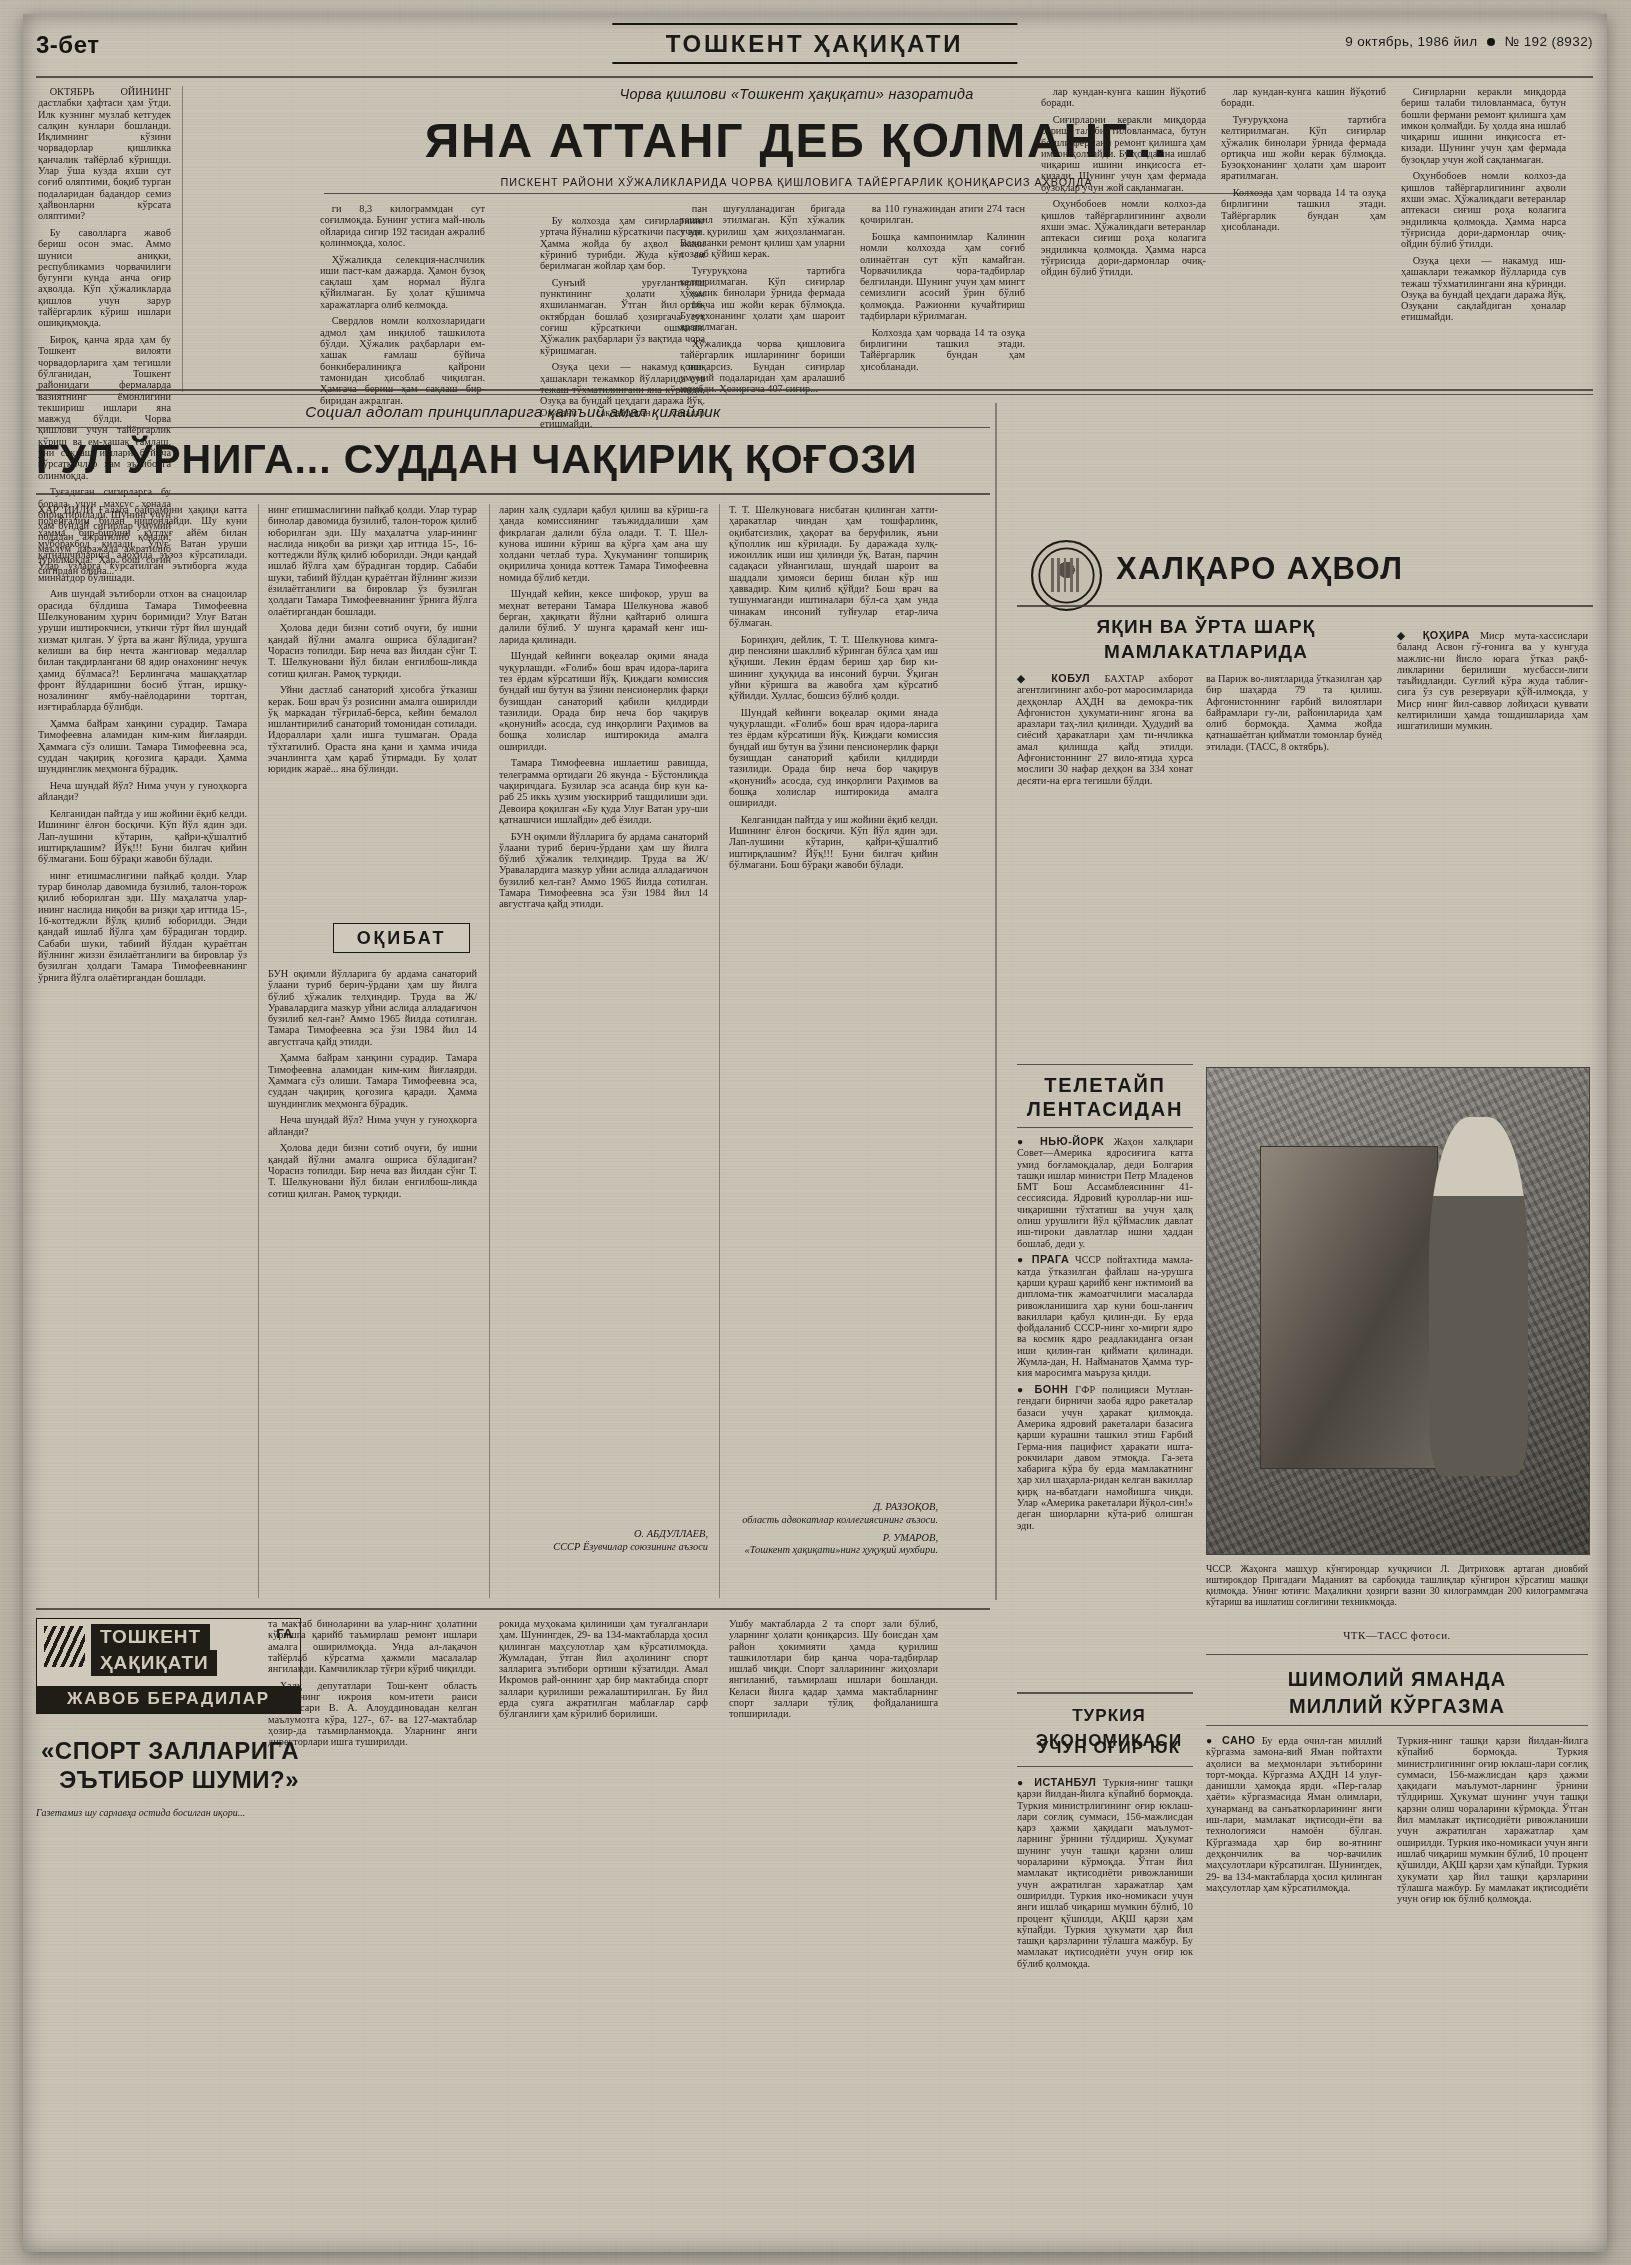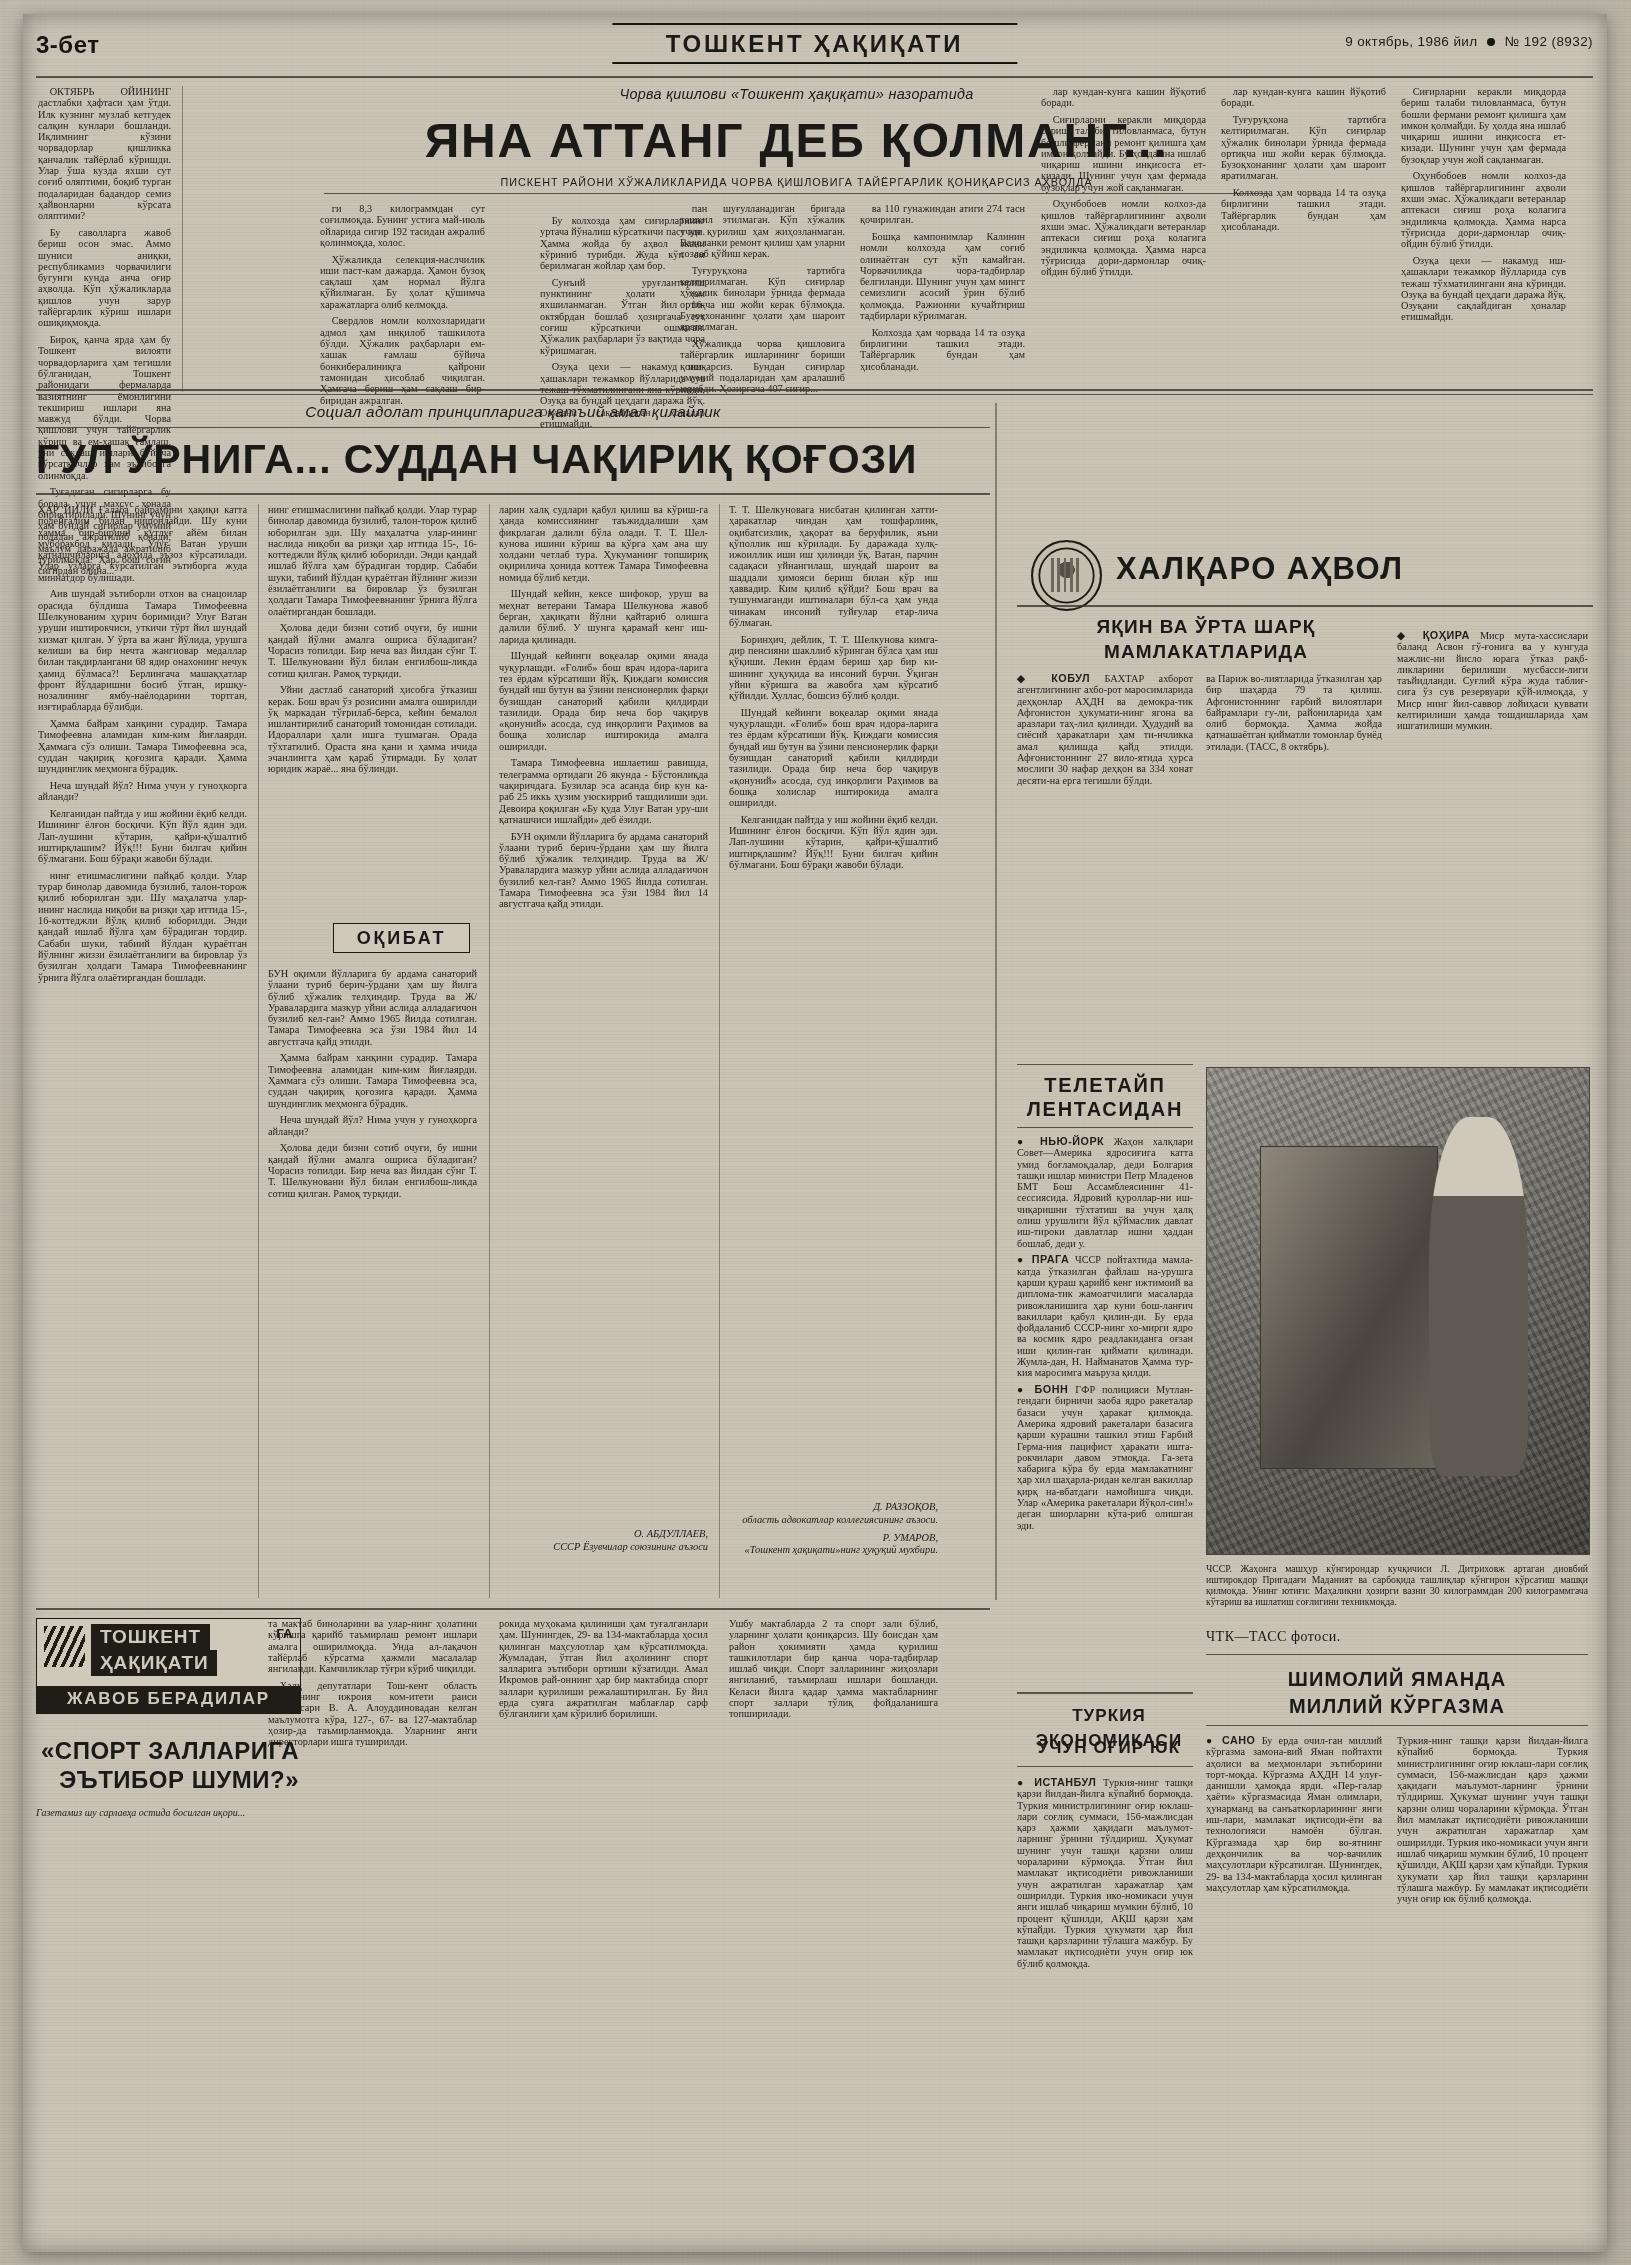--- a/index.html
+++ b/index.html
@@ -106,21 +106,21 @@
     position:absolute;left:14%;top:16%;width:46%;height:66%;
     background:linear-gradient(120deg,#8e887c,#4a453d 60%,#6b665c);
     border:0.9px solid #3a362f;
   }
   .photo .fig{
     position:absolute;right:16%;top:10%;width:26%;height:74%;
     background:linear-gradient(180deg,#cfc9bb 0 22%,#5f5a51 22% 100%);
     border-radius:40% 40% 14% 14%;
   }
   .cap{font-size:9.7px;line-height:11px;text-align:justify;}
-  .credit{font-size:14px;letter-spacing:0.5px;}
+  .credit{font-size:11px;text-align:center;letter-spacing:0.5px;}
   
   .logobox{
     position:absolute;border:1.8px solid #1b1a13;background:#cfc9bc;
   }
   .logo-flag{
     font-family:"Liberation Sans",sans-serif;font-weight:bold;
     background:#1f1d16;color:#cfc9bc;letter-spacing:0.9px;
   }
   .answer{
     font-family:"Liberation Sans",sans-serif;font-weight:bold;font-size:17px;

